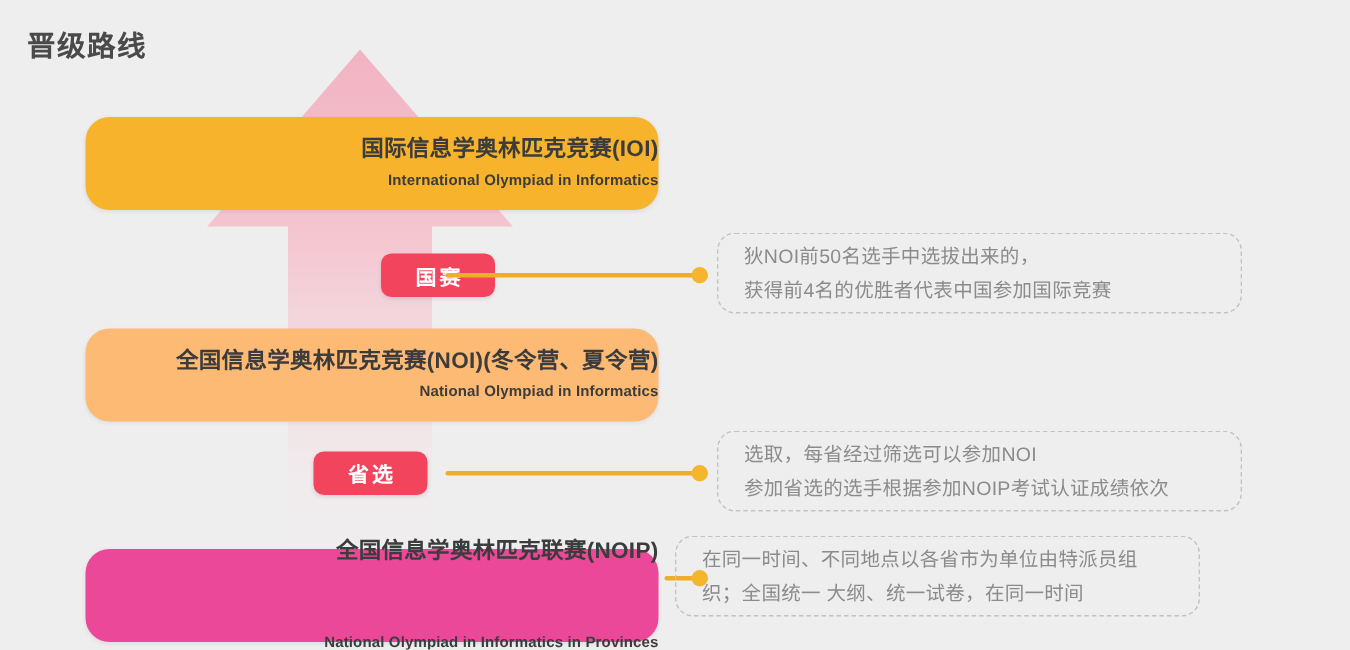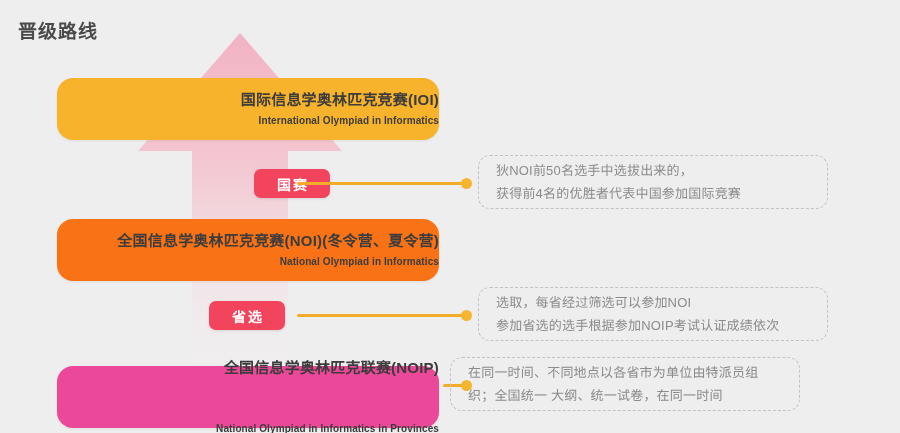--- a/index.html
+++ b/index.html
@@ -71,21 +71,21 @@
     font-size: 10px;
     font-weight: 700;
     color: #3c3c3c;
     line-height: 19px;
     letter-spacing: 0.1px;
     white-space: nowrap;
     margin-top: 1px;
   }
 
   #box-ioi  { left: 57px;  top: 78px;  width: 382px; height: 62px;  background: #f7b32b; }
-  #box-noi  { left: 57px;  top: 219px; width: 382px; height: 62px;  background: #f97316; }
+  #box-noi  { left: 57px;  top: 219px; width: 382px; height: 62px;  background: #fdba74; }
   #box-noip { left: 57px;  top: 366px; width: 382px; height: 62px;  background: #ec4899; gap: 40px; }
 
   
   .badge {
     position: absolute;
     border-radius: 7px;
     background: #f2445c;
     color: #ffffff;
     font-size: 14px;
     font-weight: 700;

